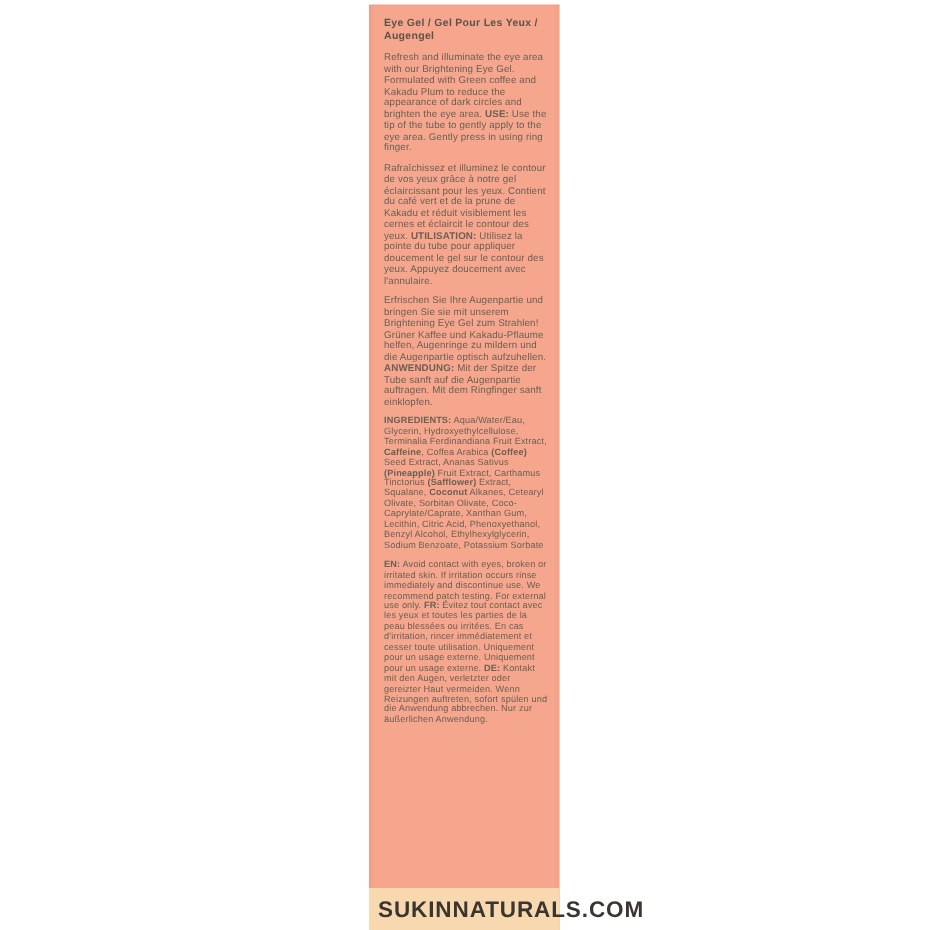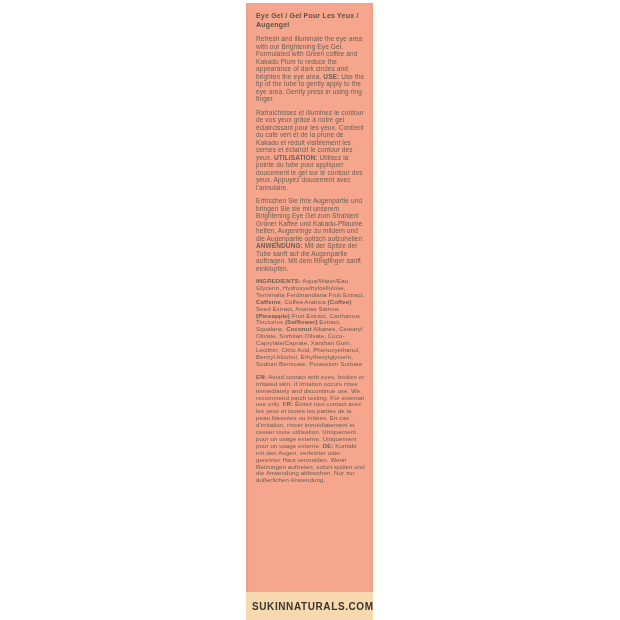--- a/index.html
+++ b/index.html
@@ -48,21 +48,21 @@
     bottom: 0;
     width: 100%;
     height: 28px;
     display: flex;
     align-items: center;
     padding-left: 6px;
     box-sizing: border-box;
   }
   .footer-text {
     font-weight: bold;
-    font-size: 10px;
+    font-size: 15px;
     letter-spacing: 0.6px;
     white-space: nowrap;
   }
 </style>
 </head>
 <body>
 
 <div class="page" style="background: rgb(255, 255, 255);">
   <div class="panel" style="background: rgb(245, 166, 140); color: rgb(106, 96, 87);">
     <div class="panel-content">

